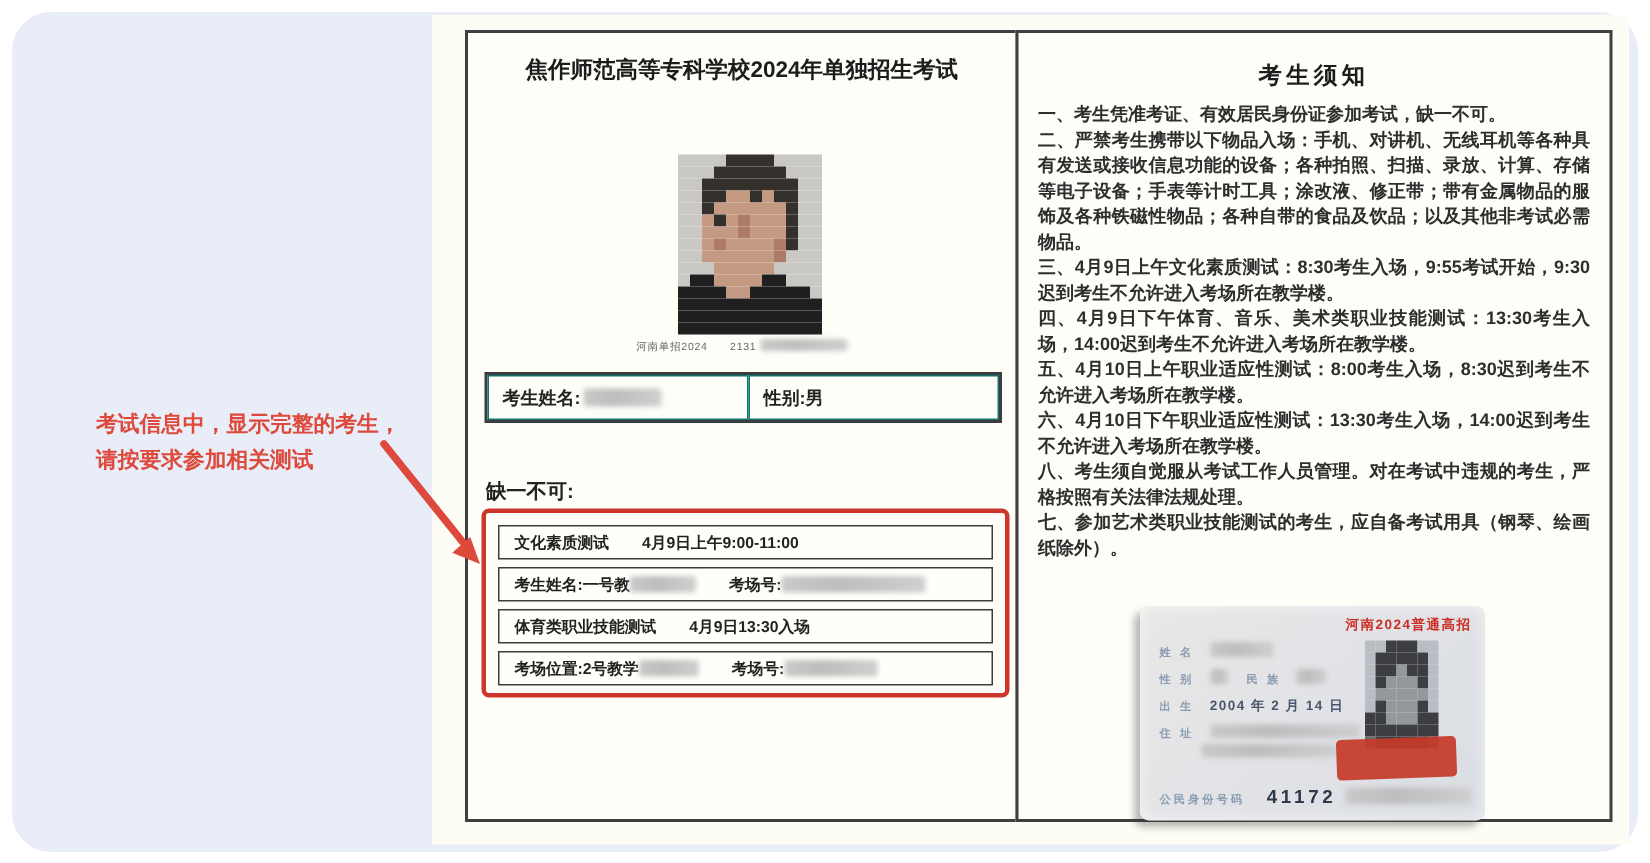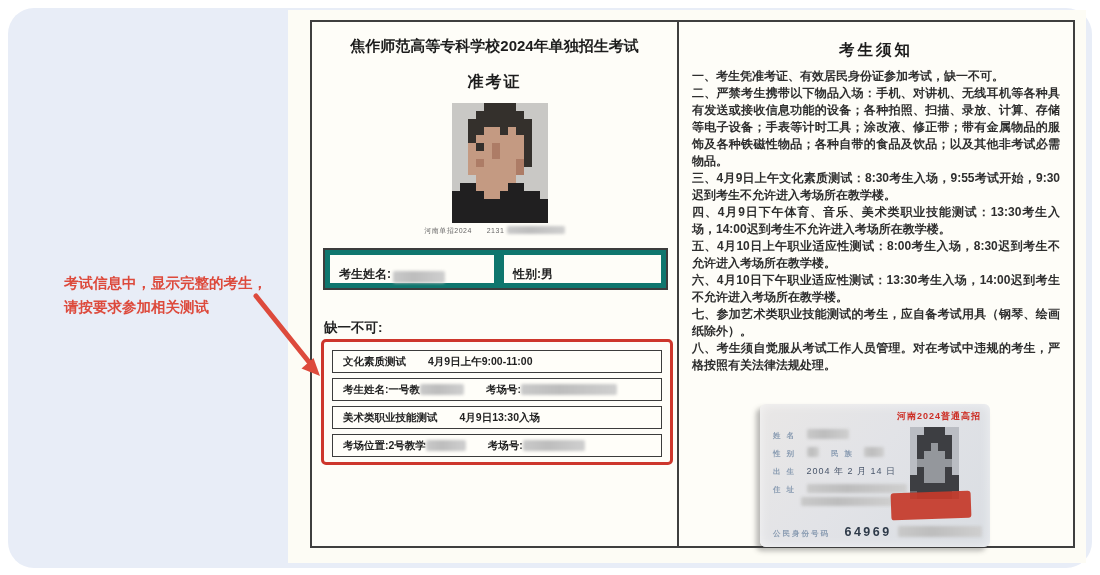--- a/index.html
+++ b/index.html
@@ -14,51 +14,50 @@
   .panel-right{left:677px;width:398px;}
   .ttl{position:absolute;width:100%;text-align:center;font-weight:bold;color:#1c1c1c;}
   
   .pxgrid{position:absolute;line-height:0;}
   .pxgrid div{display:inline-block;}
   .caption{position:absolute;width:100%;text-align:center;font-size:7px;color:#666;letter-spacing:.5px;}
   
   .blur{display:inline-block;background:linear-gradient(90deg,#c9c9c9,#bdbdbd 40%,#cfcfcf);border-radius:2px;filter:blur(1.6px);vertical-align:-1px;}
   
   .info-table{position:absolute;left:11px;top:226px;width:345px;border:2px solid #3c3c3c;box-sizing:border-box;display:grid;grid-template-columns:174px 1fr;}
-  .info-table .cell{border:5px solid #0f766e;height:28px;display:flex;align-items:flex-end;padding-left:9px;font-size:12px;font-weight:bold;color:#222;white-space:nowrap;}
+  .info-table .cell{border:1px solid #0f766e;height:28px;display:flex;align-items:center;padding-left:9px;font-size:12px;font-weight:bold;color:#222;white-space:nowrap;}
   .exam-label{position:absolute;left:12px;top:297px;font-size:13.5px;font-weight:bold;color:#222;}
   .redbox{position:absolute;left:9px;top:317px;width:352px;height:126px;border:3px solid #cd362c;border-radius:5px;box-sizing:border-box;padding:8px 8px 0 8px;}
   .exam-row{background:#fffef9;border:1.5px solid #3c3c3c;height:21px;margin-bottom:5px;display:flex;align-items:center;padding-left:10px;font-size:10.5px;font-weight:bold;color:#222;white-space:nowrap;}
   .exam-row .sep{display:inline-block;width:22px;}
   
   .notice-body{position:absolute;left:13px;right:13px;top:46px;font-size:12px;font-weight:600;color:#2e2e2e;line-height:17px;text-align:justify;}
   .notice-body p{margin:0;}
   
   .id-card{position:absolute;left:81px;top:382px;width:230px;height:143px;border-radius:6px;
     background:linear-gradient(130deg,#e9e7e6 0%,#e2e3e7 45%,#d9dde2 100%);
     box-shadow:-4px 4px 5px rgba(60,60,60,.35), inset 0 0 12px rgba(255,255,255,.6);}
   .id-card .hdr{position:absolute;right:9px;top:6px;font-size:9px;font-weight:bold;color:#cd2f26;letter-spacing:1px;}
   .id-row{position:absolute;left:13px;white-space:nowrap;}
   .id-lbl{font-size:7.5px;color:#8a9cb2;letter-spacing:2px;font-weight:bold;}
-  .id-val{font-size:9px;color:#49566b;font-weight:normal;letter-spacing:1px;}
+  .id-val{font-size:9px;color:#49566b;font-weight:bold;letter-spacing:1px;}
   .id-num{font-size:12.5px;color:#2e3a49;font-weight:bold;letter-spacing:2.5px;}
   .stamp{position:absolute;left:131px;top:88px;width:80px;height:27px;background:#c53a2b;border-radius:3px;transform:rotate(-2deg);opacity:.93;}
   
   .note{position:absolute;left:64px;top:271px;font-size:14.5px;font-weight:bold;color:#dd4a3c;line-height:24px;}
   .arrow-svg{position:absolute;left:242px;top:288px;}
 </style>
 </head>
 <body>
 
 <div class="bg-blue"></div>
 <div class="doc"></div>
 
 <div class="panel panel-left">
   <div class="ttl" style="top:15px;font-size:15px;">焦作师范高等专科学校2024年单独招生考试</div>
-  <div class="ttl" style="top:50px;font-size:16px;letter-spacing:2px;">准考证</div>
 
   <div id="candidate-photo" class="pxgrid" style="left: 140px; top: 81px; display: grid; grid-template-columns: repeat(12, 8px);">
       <div style="width: 8px; height: 8px; background: rgb(201, 200, 197);"></div>
       <div style="width: 8px; height: 8px; background: rgb(201, 200, 197);"></div>
       <div style="width: 8px; height: 8px; background: rgb(201, 200, 197);"></div>
       <div style="width: 8px; height: 8px; background: rgb(201, 200, 197);"></div>
       <div style="width: 8px; height: 8px; background: rgb(52, 48, 44);"></div>
       <div style="width: 8px; height: 8px; background: rgb(52, 48, 44);"></div>
       <div style="width: 8px; height: 8px; background: rgb(52, 48, 44);"></div>
       <div style="width: 8px; height: 8px; background: rgb(52, 48, 44);"></div>
@@ -261,21 +260,21 @@
       <span>4月9日上午9:00-11:00</span>
     </div>
     <div class="exam-row">
       <span>考生姓名:一号教</span>
       <span class="blur" style="width:44px;height:11px;"></span>
       <span class="sep"></span>
       <span>考场号:</span>
       <span class="blur" style="width:96px;height:11px;"></span>
     </div>
     <div class="exam-row">
-      <span>美术类职业技能测试</span>
+      <span>体育类职业技能测试</span>
       <span class="sep"></span>
       <span>4月9日13:30入场</span>
     </div>
     <div class="exam-row">
       <span>考场位置:2号教学</span>
       <span class="blur" style="width:40px;height:11px;"></span>
       <span class="sep"></span>
       <span>考场号:</span>
       <span class="blur" style="width:62px;height:11px;"></span>
     </div>
@@ -284,22 +283,22 @@
 
 <div class="panel panel-right">
   <div class="ttl" style="top:18px;font-size:15.5px;letter-spacing:3px;">考生须知</div>
   <div class="notice-body">
     <p>一、考生凭准考证、有效居民身份证参加考试，缺一不可。</p>
     <p>二、严禁考生携带以下物品入场：手机、对讲机、无线耳机等各种具有发送或接收信息功能的设备；各种拍照、扫描、录放、计算、存储等电子设备；手表等计时工具；涂改液、修正带；带有金属物品的服饰及各种铁磁性物品；各种自带的食品及饮品；以及其他非考试必需物品。</p>
     <p>三、4月9日上午文化素质测试：8:30考生入场，9:55考试开始，9:30迟到考生不允许进入考场所在教学楼。</p>
     <p>四、4月9日下午体育、音乐、美术类职业技能测试：13:30考生入场，14:00迟到考生不允许进入考场所在教学楼。</p>
     <p>五、4月10日上午职业适应性测试：8:00考生入场，8:30迟到考生不允许进入考场所在教学楼。</p>
     <p>六、4月10日下午职业适应性测试：13:30考生入场，14:00迟到考生不允许进入考场所在教学楼。</p>
+    <p>八、考生须自觉服从考试工作人员管理。对在考试中违规的考生，严格按照有关法律法规处理。</p>
     <p>七、参加艺术类职业技能测试的考生，应自备考试用具（钢琴、绘画纸除外）。</p>
-    <p>八、考生须自觉服从考试工作人员管理。对在考试中违规的考生，严格按照有关法律法规处理。</p>
   </div>
 
   <div class="id-card">
     <div class="hdr">河南2024普通高招</div>
 
     <div class="id-row" style="top:20px;">
       <span class="id-lbl">姓 名</span>
       <span class="blur" style="width:42px;height:10px;margin-left:6px;"></span>
     </div>
     <div class="id-row" style="top:38px;">
@@ -382,21 +381,21 @@
         <div style="width: 7px; height: 8px; background: rgb(61, 62, 66);"></div>
         <div style="width: 7px; height: 8px; background: rgb(61, 62, 66);"></div>
         <div style="width: 7px; height: 8px; background: rgb(61, 62, 66);"></div>
         <div style="width: 7px; height: 8px; background: rgb(61, 62, 66);"></div>
         <div style="width: 7px; height: 8px; background: rgb(106, 108, 112);"></div>
       </div>
     <div class="stamp"></div>
 
     <div class="id-row" style="top:118px;">
       <span class="id-lbl">公民身份号码</span>
-      <span class="id-num" style="margin-left:10px;">64969</span>
+      <span class="id-num" style="margin-left:10px;">41172</span>
       <span class="blur" style="width:84px;height:11px;margin-left:2px;"></span>
     </div>
   </div>
 </div>
 
 <div class="note">
   <div>考试信息中，显示完整的考生，</div>
   <div>请按要求参加相关测试</div>
 </div>
 <svg class="arrow-svg" width="95" height="100">

